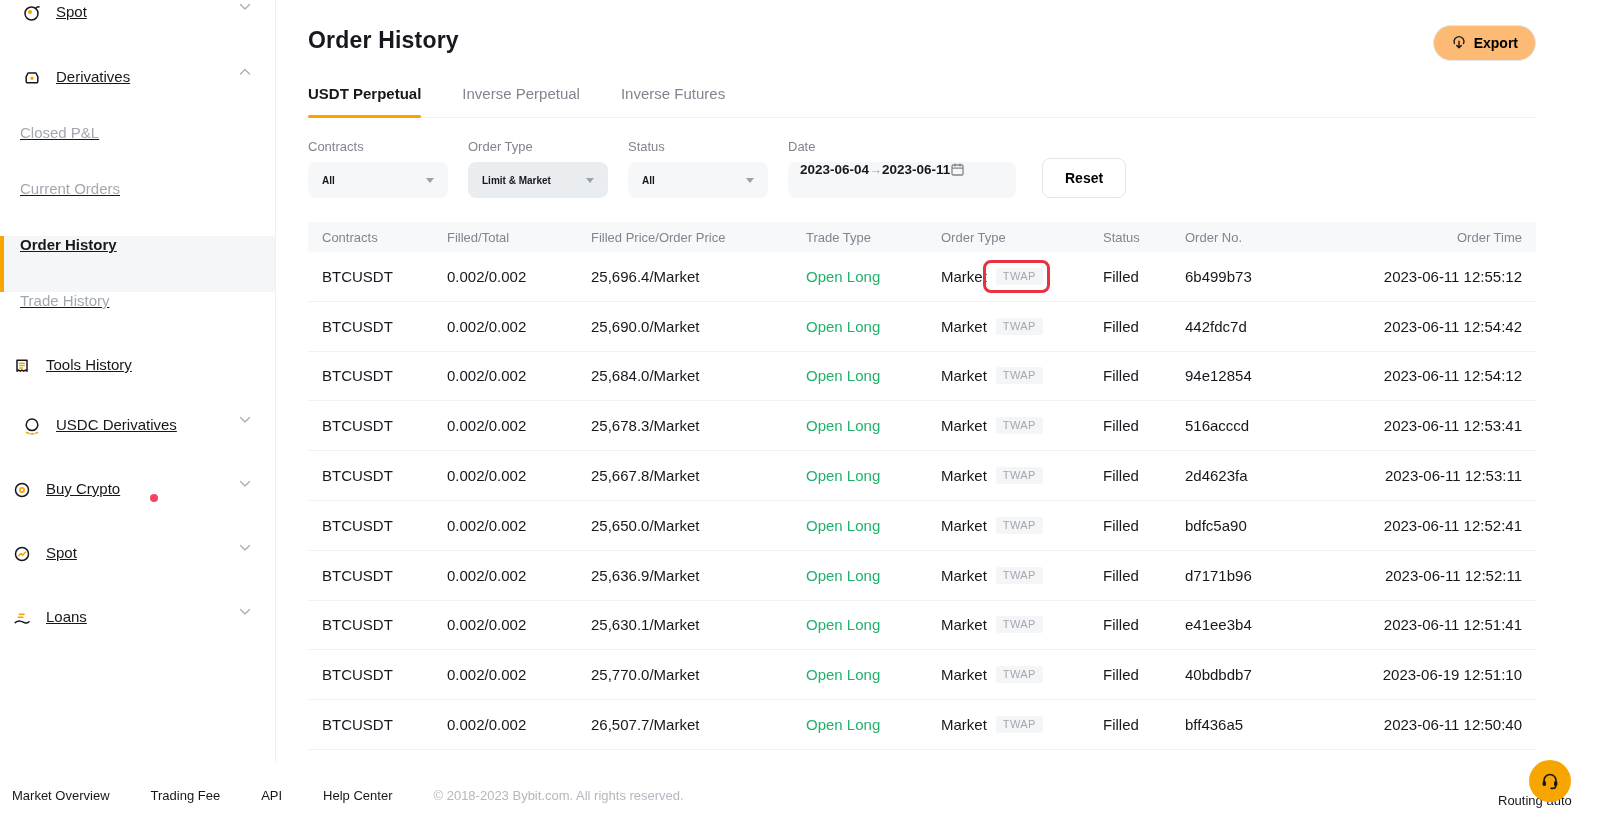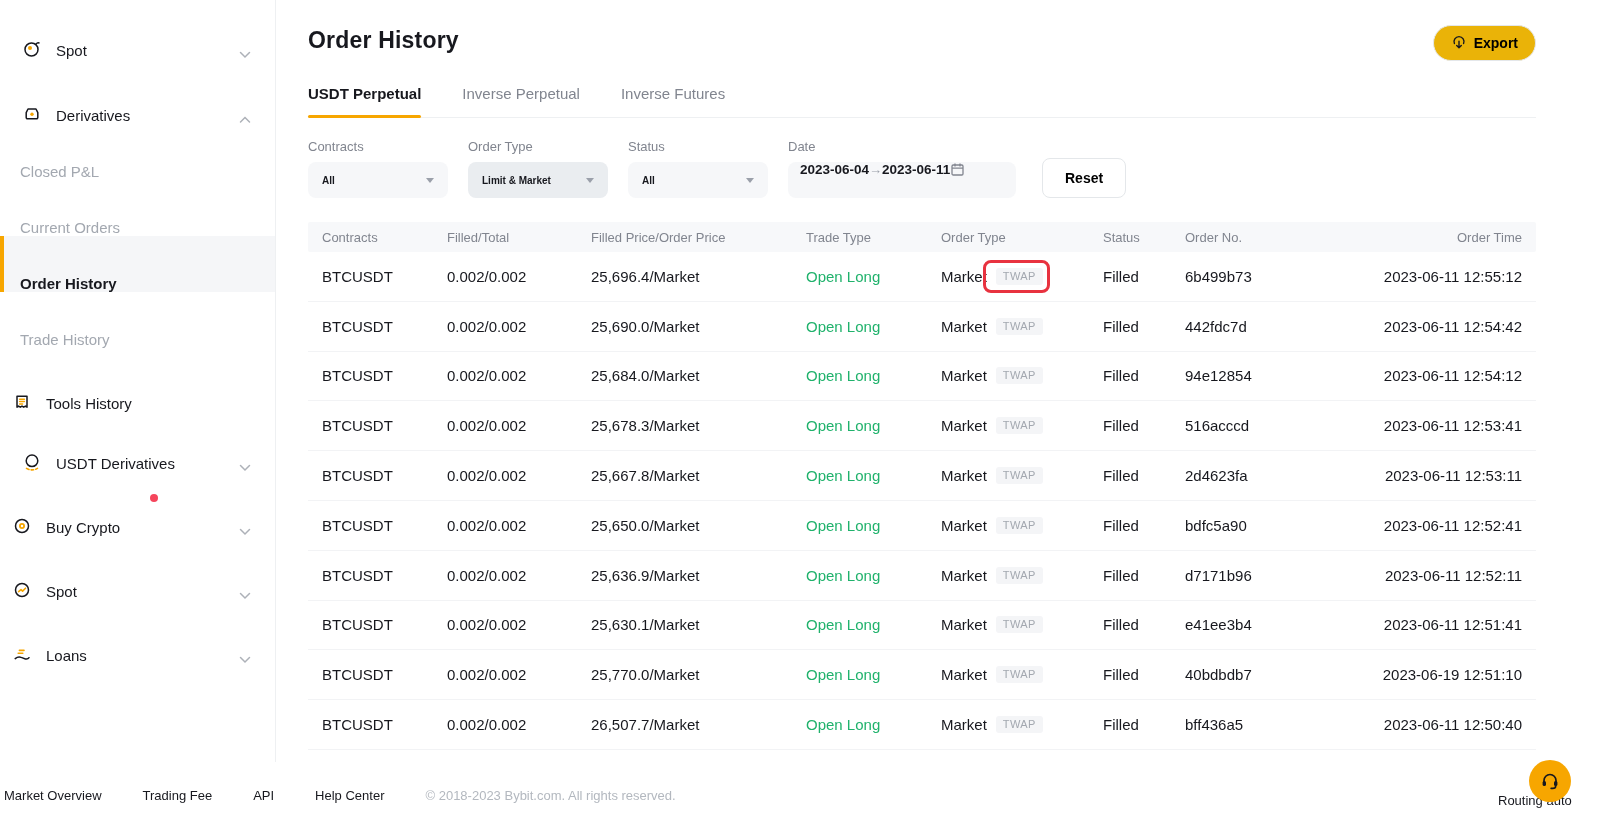--- a/index.html
+++ b/index.html
@@ -3,42 +3,42 @@
 <meta charset="utf-8">
 <style>
   * { margin:0; padding:0; box-sizing:border-box; }
   html,body { width:1600px; height:830px; background:#ffffff; overflow:hidden;
     font-family:"Liberation Sans","DejaVu Sans",sans-serif; color:#17181e; }
   .app { position:relative; width:1600px; height:830px; }
 
   
   .sidebar { position:absolute; left:0; top:0; width:276px; height:762px;
     border-right:1px solid #eef0f2; background:#fff; padding-top:3px; }
-  .side-item { position:relative; display:flex; align-items:flex-end; height:56px;
-    padding:0 24px 0 22px; cursor:pointer; }
+  .side-item { position:relative; display:flex; align-items:flex-start; height:56px;
+    padding:0 24px 0 22px; cursor:pointer;text-decoration:underline; }
   .side-item .lbl { font-size:15px; margin-left:14px; flex:1; font-weight:400; }
   .side-item.sub { padding-left:20px; }
   .side-item.sub .lbl { margin-left:0; color:#a3a8b0; }
   .side-item.active { background:#f5f6f8; }
   .side-item.active::before { content:""; position:absolute; left:0; top:0; bottom:0;
     width:4px; background:#f7a600; }
   .side-item.active .lbl { color:#17181e; font-weight:600; }
   .mt9  { margin-top:9px; }
   .mt8  { margin-top:8px;padding-left:12px; }
   .mt4  { margin-top:4px; }
   .chev { width:12px; height:8px; flex:none; }
   .ic20 { width:20px; height:20px; flex:none; }
   .reddot { position:absolute; left:150px; top:14px; width:8px; height:8px;
     border-radius:50%; background:#f5455c; }
 
   
   .main { position:absolute; left:276px; top:0; right:0; padding:0 64px 0 32px; }
   .page-title { margin-top:27px; font-size:23px; font-weight:700; letter-spacing:.2px; }
   .export-btn { position:absolute; top:25px; right:64px; height:36px; display:flex;
-    align-items:center; gap:7px; padding:0 17px; background:#eab308;
+    align-items:center; gap:7px; padding:0 17px; background:#fdba74;
     border:1px solid #e4e7ea; border-radius:18px; font-size:14px; font-weight:600;
     cursor:pointer; }
 
   .tabs { display:flex; gap:41px; margin-top:31px; border-bottom:1px solid #eef0f2; }
   .tab { position:relative; padding-bottom:15px; font-size:15px; color:#81858f; cursor:pointer; }
   .tab.active { color:#17181e; font-weight:700; }
   .tab.active::after { content:""; position:absolute; left:0; right:0; bottom:-1px;
     height:3px; background:#f7a600; border-radius:2px; }
 
   
@@ -70,21 +70,21 @@
   .tr { height:49.8px; border-bottom:1px solid #f2f3f5; font-size:15px; }
   .td.green { color:#20b26c; }
   .ordertype-cell { display:flex; align-items:center; }
   .twap-wrap { position:relative; display:inline-flex; margin-left:9px; }
   .twap-badge { background:#f4f5f7; color:#a3a8b0; font-size:11px; letter-spacing:.4px;
     padding:3px 7px; border-radius:3px; line-height:1; }
   .red-box { position:absolute; left:-13px; top:-8px; right:-7px; bottom:-8px;
     border:3px solid #e8323f; border-radius:8px; pointer-events:none; }
 
   
-  .footer { position:absolute; left:4px; bottom:27px; display:flex;
+  .footer { position:absolute; left:12px; bottom:27px; display:flex;
     align-items:center; font-size:13px; }
   .flink { margin-right:41px; cursor:pointer; color:#17181e; }
   .copyright { color:#b3b8bf; }
 
   .routing-text { position:absolute; left:1498px; top:793px; font-size:13px; color:#17181e; }
   .support-fab { position:absolute; left:1529px; top:760px; width:42px; height:42px;
     border-radius:50%; background:#f7a600; display:flex; align-items:center;
     justify-content:center; cursor:pointer; z-index:5; }
 </style>
 </head>
@@ -136,21 +136,21 @@
         <path d="M7.6 7.3 h4.8 M7.6 9.6 h4.8 M7.6 11.9 h3" stroke="#f7a600" stroke-width="1.5" stroke-linecap="round"></path>
       </svg>
       <span class="lbl">Tools History</span>
     </div>
 
     <div class="side-item mt4">
       <svg class="ic20" viewBox="0 0 20 20">
         <circle cx="10" cy="8.8" r="5.8" fill="none" stroke="#17181e" stroke-width="1.5"></circle>
         <path d="M4.5 16.4 q5.5 3 11 0" fill="none" stroke="#f7a600" stroke-width="1.6" stroke-dasharray="2.6 2.2" stroke-linecap="round"></path>
       </svg>
-      <span class="lbl">USDT Derivatives</span>
+      <span class="lbl">USDC Derivatives</span>
       <svg class="chev" viewBox="0 0 12 8">
         <path d="M1.5 1.5 L6 6 L10.5 1.5" fill="none" stroke="#adb1b8" stroke-width="1.5" stroke-linecap="round"></path>
       </svg>
     </div>
 
     <div class="side-item mt8">
       <svg class="ic20" viewBox="0 0 20 20">
         <circle cx="10" cy="10" r="6.5" fill="none" stroke="#17181e" stroke-width="1.5"></circle>
         <circle cx="10" cy="10" r="2.1" fill="none" stroke="#f7a600" stroke-width="1.8"></circle>
       </svg>

